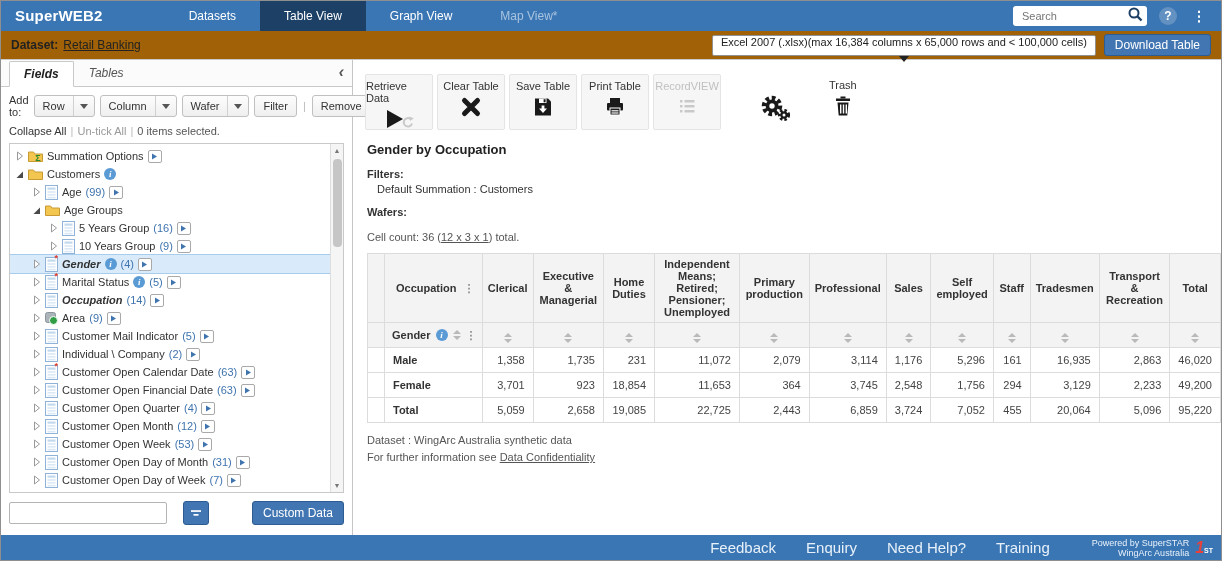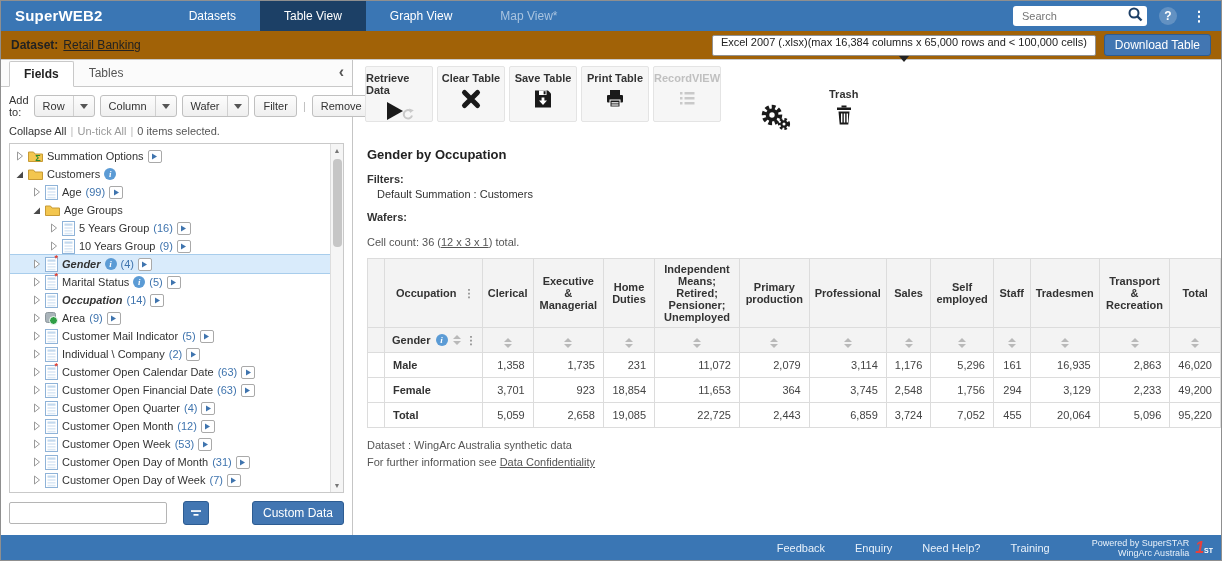--- a/index.html
+++ b/index.html
@@ -35,21 +35,21 @@
   .btn-blue { background:#4276b2; border:1px solid #2d5c92; color:#fff; font-size:12px; border-radius:3px;
               height:22px; padding:0 10px; cursor:pointer; font-family:"Liberation Sans",sans-serif; }
 
   
   .content { flex:1; display:flex; min-height:0; }
   .sidebar { width:352px; flex:none; border-right:1px solid #c5c5c5; display:flex; flex-direction:column; min-height:0; }
   .main { flex:1; min-width:0; display:flex; flex-direction:column; }
 
   
   .tabs-row { height:27px; flex:none; background:#fbfbfb; border-bottom:1px solid #c9c9c9; display:flex;
-              align-items:flex-end; padding:0 0 0 8px; position:relative; }
+              align-items:flex-end; padding:0 0 0 8px; position:relative;font-style:italic; }
   .tab { font-size:12px; color:#555; padding:5px 14px; cursor:pointer; border:1px solid transparent; }
   .tab.active { background:#fff; border:1px solid #c9c9c9; border-bottom:1px solid #fff; font-weight:bold;
                 color:#222; margin-bottom:-1px; border-radius:2px 2px 0 0; }
   .collapse-chevron { position:absolute; right:8px; top:4px; color:#555; font-size:16px; font-weight:bold;
                       cursor:pointer; line-height:16px; }
   .addto-row { flex:none; display:flex; align-items:center; gap:5px; padding:7px 8px 4px 8px; font-size:11px; color:#333; }
   .mini-btn { display:flex; align-items:center; background:linear-gradient(#fdfdfd,#efefef); border:1px solid #c0c0c0;
               border-radius:3px; font-size:11px; color:#333; cursor:pointer; height:22px; }
   .mini-btn .lbl { padding:0 8px; }
   .mini-btn .chev { padding:0 6px; border-left:1px solid #d0d0d0; height:100%; display:flex; align-items:center; }
@@ -81,29 +81,29 @@
   .sb-bottom { margin-top:auto; }
 
   .sidebar-bottom { flex:none; display:flex; align-items:center; padding:8px 8px 10px 8px; gap:16px; }
   .sidebar-bottom input { height:22px; width:158px; border:1px solid #b5b5b5; border-radius:2px; padding:0 6px;
                           font-size:11px; font-family:"Liberation Sans",sans-serif; }
   .sq-btn { width:26px; height:24px; background:#4276b2; border:1px solid #2d5c92; border-radius:3px;
             display:flex; align-items:center; justify-content:center; cursor:pointer; }
   .custom-data { margin-left:auto; height:24px; font-size:12px; }
 
   
-  .toolbar { flex:none; display:flex; align-items:flex-start; gap:4px; padding:6px 0 6px 12px;font-weight:bold; }
+  .toolbar { flex:none; display:flex; align-items:flex-start; gap:4px; padding:14px 0 6px 12px; }
   .tb-btn { width:68px; height:56px; background:#f6f6f6; border:1px solid #e4e4e4; border-radius:2px;
             display:flex; flex-direction:column; align-items:center; cursor:pointer; }
   .tb-label { font-size:11px; color:#333; margin-top:5px; }
   .tb-icon { margin-top:3px; }
   .tb-btn.disabled { cursor:default; }
   .tb-btn.disabled .tb-label { color:#c0c0c0; }
   .tb-plain { display:flex; flex-direction:column; align-items:center; cursor:pointer; margin-left:34px; padding-top:2px; }
-  .tb-plain .tb-label { margin-top:20px; }
+  .tb-plain .tb-label { margin-top:3px; }
 
   
   .page-title { font-size:13px; font-weight:bold; color:#222; margin:6px 0 0 14px; }
   .meta { font-size:11px; color:#333; margin-left:14px; }
   .meta-label { font-weight:bold; margin-top:11px; }
   .meta-value { margin-top:3px; padding-left:10px; }
   .cell-count { margin-top:13px; color:#555; }
   .cell-count a { color:#555; text-decoration:underline; cursor:pointer; }
 
   
@@ -122,21 +122,21 @@
   .sort .dn { border-top:4px solid #b9b9b9; }
   tr.sortrow th { height:25px; padding:2px 5px; }
   table.data tbody td { background:#fff; color:#444; text-align:right; padding:6px 8px; }
   table.data tbody td.rowlabel { text-align:left; font-weight:bold; color:#333; }
 
   .notes { font-size:11px; color:#555; margin:9px 0 0 14px; line-height:17px; }
   .notes a { color:#555; text-decoration:underline; cursor:pointer; }
 
   
   .footer { height:25px; flex:none; background:#3a76b4; display:flex; align-items:center; color:#fff; }
-  .f-links { margin-left:auto; display:flex; gap:30px; font-size:11px; }
+  .f-links { margin-left:auto; display:flex; gap:30px; font-size:15px; }
   .f-links a { color:#e8f1fa; cursor:pointer; text-decoration:none; }
   .powered { text-align:right; font-size:9px; line-height:10px; color:#e8f1fa; margin:0 6px 0 42px; }
   .f-logo { display:flex; align-items:baseline; margin-right:8px; }
   .f-logo .one { color:#e8413c; font-size:16px; font-weight:bold; font-style:italic; line-height:16px; }
   .f-logo .st { color:#fff; font-size:7px; font-weight:bold; }
 </style>
 </head>
 <body>
 
 <div class="window">

